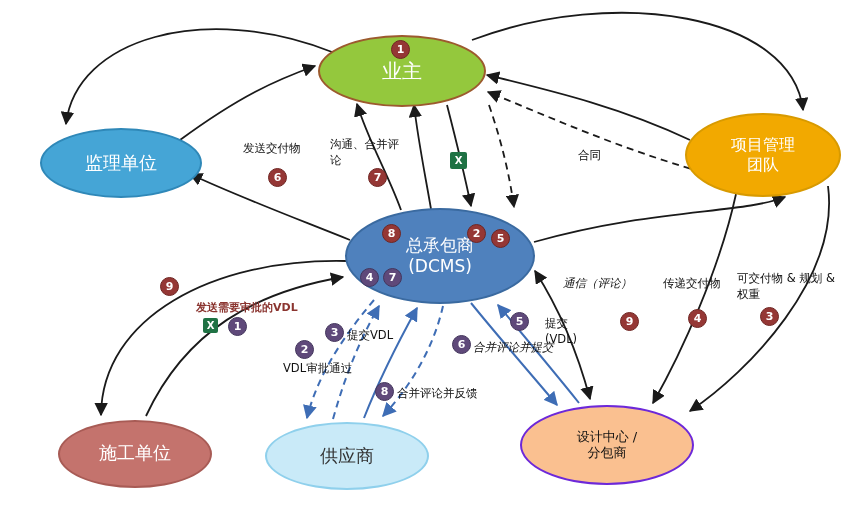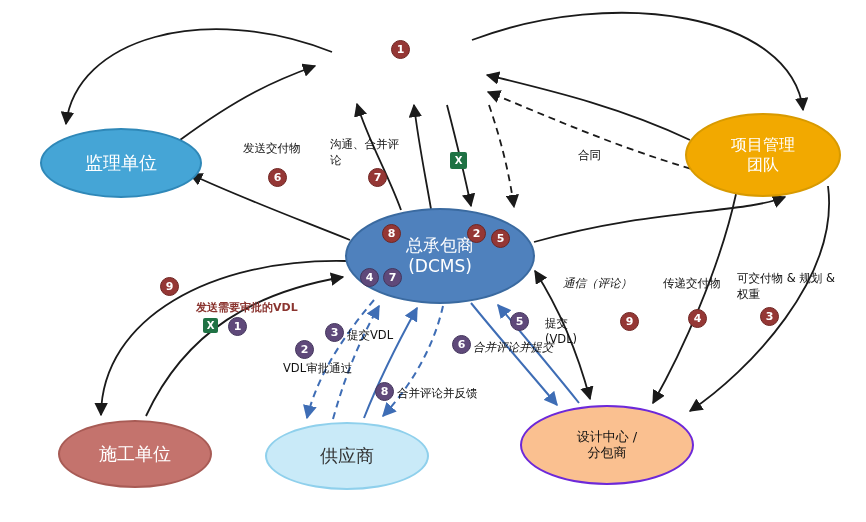--- a/index.html
+++ b/index.html
@@ -5,21 +5,21 @@
   html,body{margin:0;padding:0;background:#fff;}
   .canvas{position:relative;width:866px;height:522px;background:#fff;overflow:hidden;
           font-family:"DejaVu Sans",sans-serif;}
   svg.arrows{position:absolute;left:0;top:0;z-index:1;}
   .node{position:absolute;border-radius:50%;display:flex;align-items:center;justify-content:center;
         text-align:center;white-space:pre-line;z-index:2;line-height:1.25;}
   .node-owner{background:var(--owner);border:2.5px solid var(--owner-border);color:#fff;font-size:20px;}
   .node-supervision{background:var(--supervision);border:2px solid #2f88b8;color:#fff;font-size:18px;}
   .node-pm{background:var(--pm-team);border:2px solid #d89a00;color:#fff;font-size:16px;}
   .node-contractor{background:var(--contractor);border:2px solid #3a6aa0;color:#fff;font-size:17px;}
-  .node-construction{background:var(--construction);border:2px solid #a85b55;color:#fff;font-size:18px;}
+  .node-construction{background:var(--construction);border:2px solid #a85b55;color:#fff;font-size:18px;font-family:Liberation Mono, monospace;}
   .node-supplier{background:var(--supplier);border:2px solid var(--supplier-border);color:#333;font-size:18px;}
   .node-design{background:var(--design-center);border:2px solid #6d28d9;color:#111;font-size:13px;}
   .elabel{position:absolute;font-size:11.5px;color:#111;white-space:pre-line;line-height:1.4;z-index:3;}
   .elabel.red{color:#8b3530;font-weight:bold;font-size:11px;}
   .badge{position:absolute;width:17px;height:17px;border-radius:50%;color:#fff;font-size:11px;
          font-weight:bold;display:flex;align-items:center;justify-content:center;z-index:4;}
   .badge.red{background:var(--badge-red);border:1px solid #6f2522;}
   .badge.purple{background:var(--badge-purple);border:1px solid #43355c;}
   .excel{position:absolute;background:var(--excel-green);color:#fff;font-weight:bold;
          display:flex;align-items:center;justify-content:center;z-index:4;border-radius:2px;font-size:10px;}
@@ -58,20 +58,23 @@
     <path d="M 489,105 C 501,140 509,172 514,207" stroke="#1a1a1a" stroke-width="1.8" stroke-dasharray="7 5" marker-end="url(#ab)"></path>
 
     <path d="M 374,300 C 340,340 316,380 307,418" stroke="#3E6DB5" stroke-width="2" stroke-dasharray="7 5" marker-end="url(#abl)"></path>
     <path d="M 333,419 C 344,380 357,345 379,306" stroke="#3E6DB5" stroke-width="2" stroke-dasharray="7 5" marker-end="url(#abl)"></path>
     <path d="M 364,418 C 379,380 396,346 417,308" stroke="#3E6DB5" stroke-width="2" marker-end="url(#abl)"></path>
     <path d="M 443,306 C 433,350 409,388 383,416" stroke="#3E6DB5" stroke-width="2" stroke-dasharray="7 5" marker-end="url(#abl)"></path>
     <path d="M 471,303 C 501,340 531,374 557,405" stroke="#3E6DB5" stroke-width="2" marker-end="url(#abl)"></path>
     <path d="M 579,403 C 551,368 524,336 498,305" stroke="#3E6DB5" stroke-width="2" marker-end="url(#abl)"></path>
   </svg>
 
+  <div class="node node-owner" style="left:318px;top:35px;width:164px;height:68px;">
+    <span>业主</span>
+  </div>
   <div class="node node-supervision" style="left:40px;top:128px;width:158px;height:66px;">
     <span>监理单位</span>
   </div>
   <div class="node node-pm" style="left:685px;top:113px;width:152px;height:80px;">
     <span>项目管理
 团队</span>
   </div>
   <div class="node node-contractor" style="left:345px;top:208px;width:186px;height:92px;">
     <span>总承包商
 (DCMS)</span>

